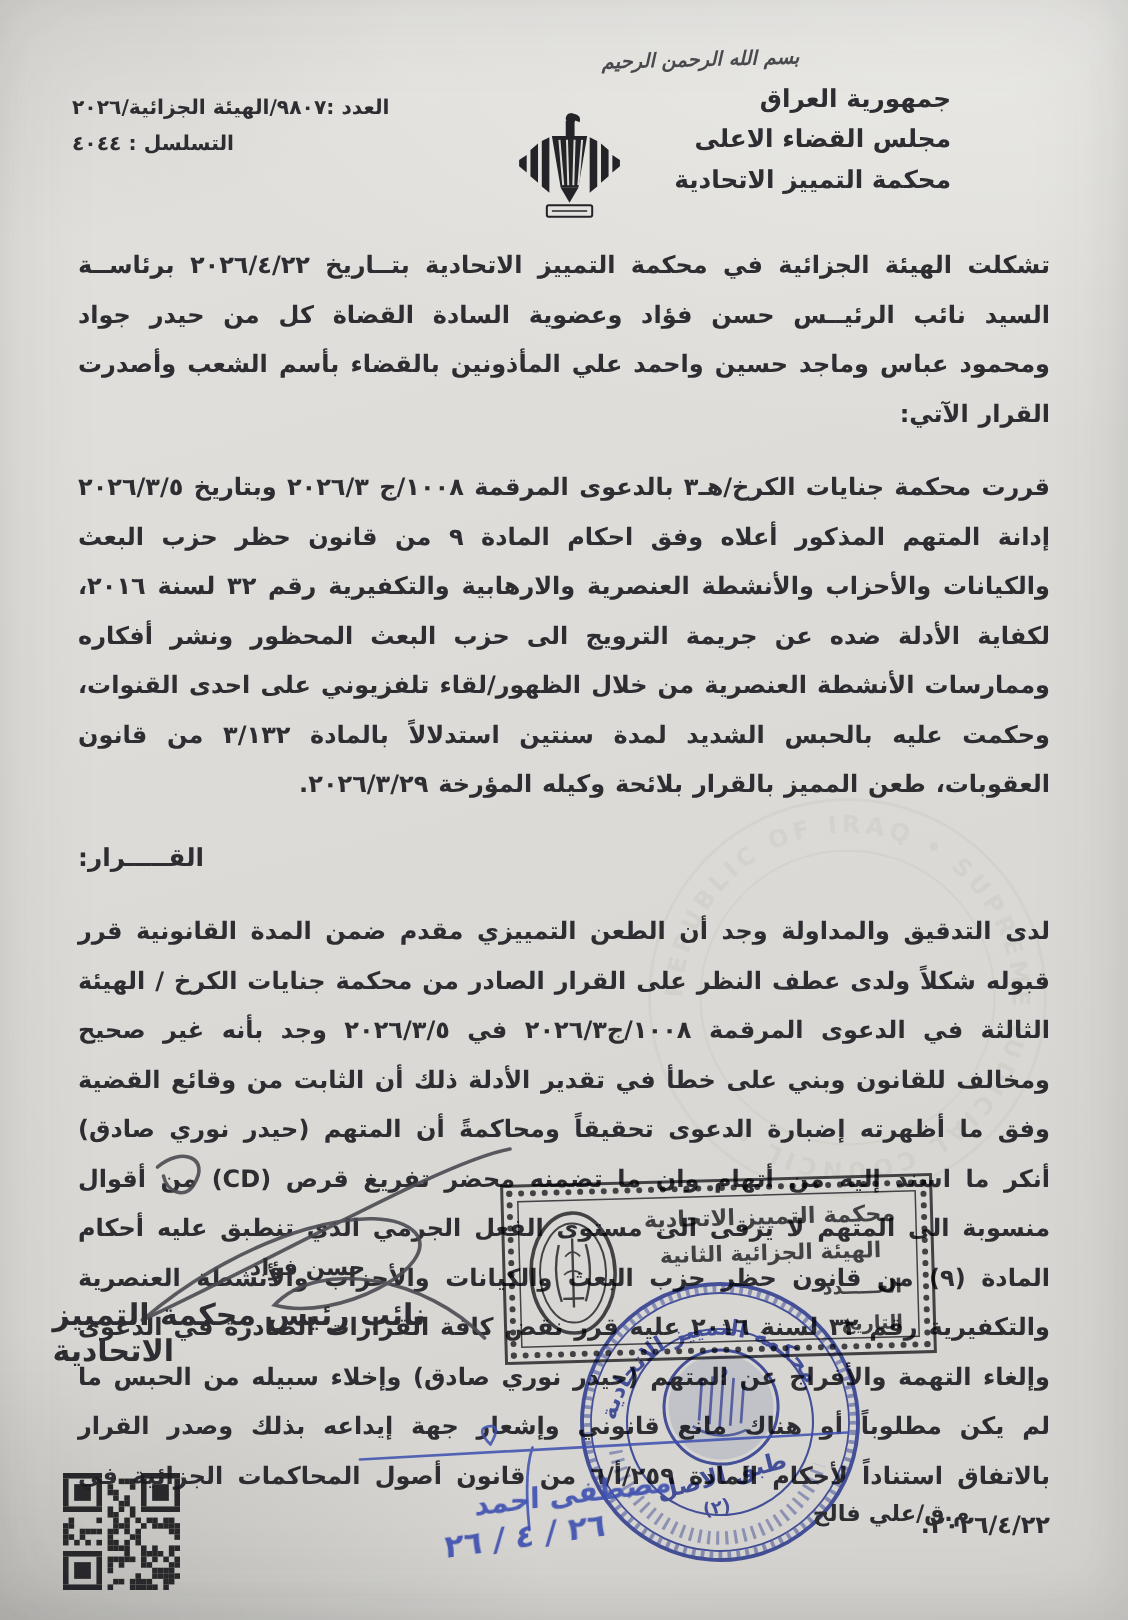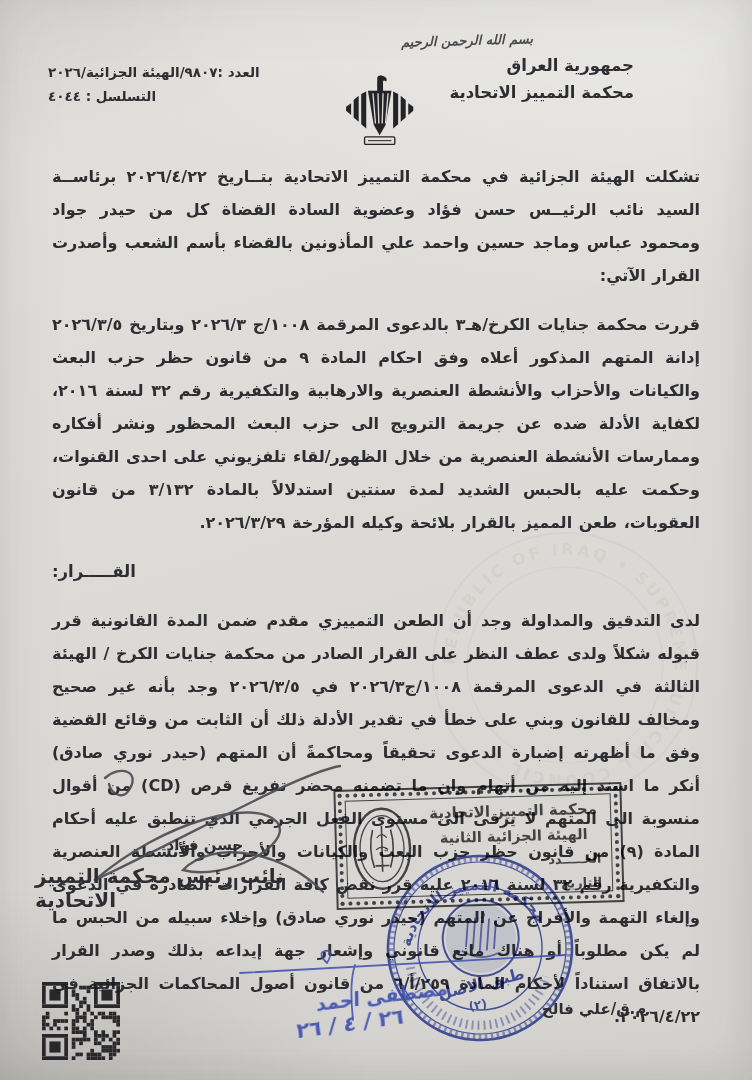--- a/index.html
+++ b/index.html
@@ -81,20 +81,21 @@
 </style>
 </head>
 <body>
 
 <div class="page">
 
   <div class="basmala">بسم الله الرحمن الرحيم</div>
 
   <div class="hdr-right">
     <div class="l1">جمهورية العراق</div>
+    <div class="l2">مجلس القضاء الاعلى</div>
     <div class="l3">محكمة التمييز الاتحادية</div>
   </div>
 
   <div class="hdr-left">
     <div>العدد :٩٨٠٧/الهيئة الجزائية/٢٠٢٦</div>
     <div>التسلسل : ٤٠٤٤</div>
   </div>
 
   <svg class="emblem" viewBox="0 0 100 100">
     <g fill="#232328" stroke="#232328">

